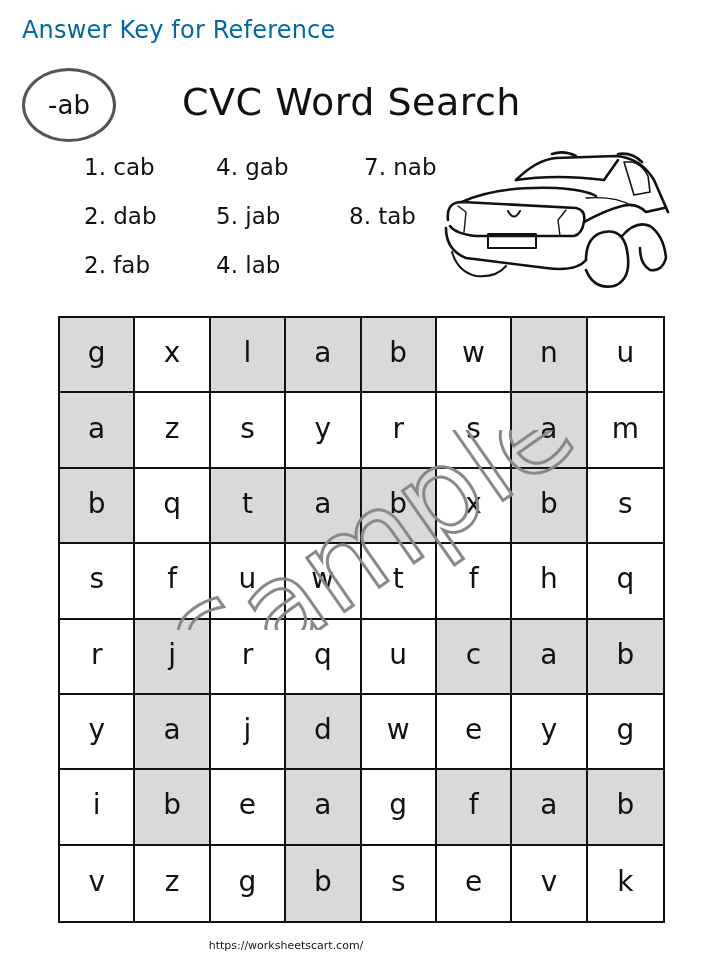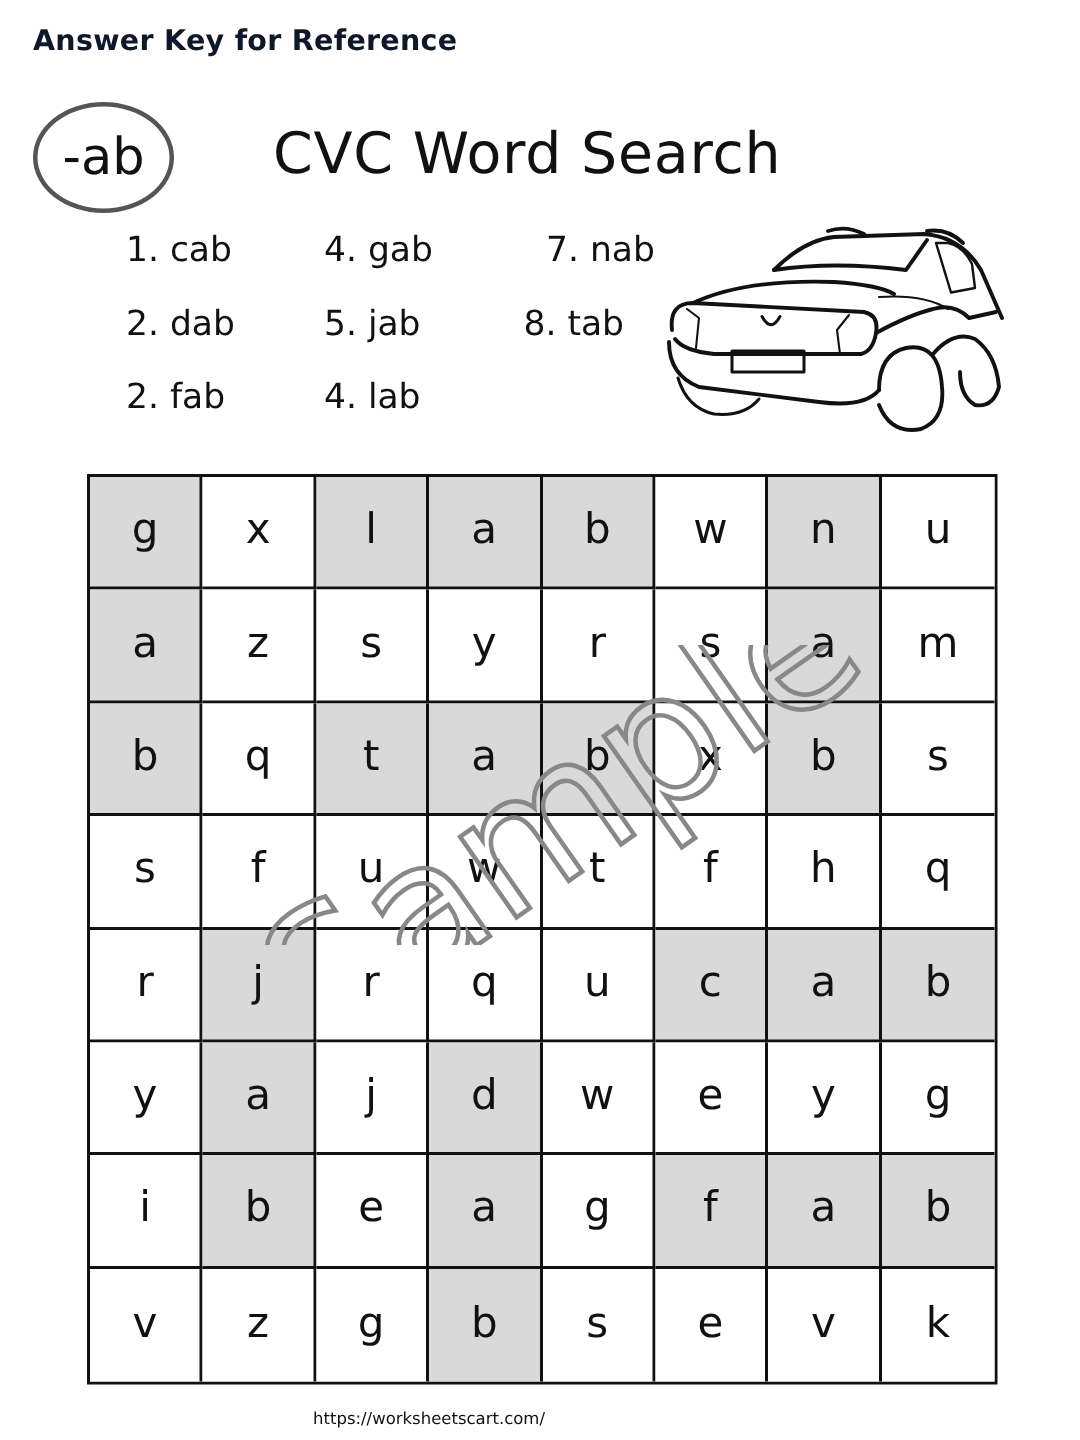--- a/index.html
+++ b/index.html
@@ -2,28 +2,28 @@
 <html><head>
   <meta charset="utf-8">
   <style>
     html, body { margin: 0; padding: 0; }
     body {
       width: 720px; height: 960px; background: #ffffff; position: relative;
       overflow: hidden; font-family: "DejaVu Sans", sans-serif; color: #111;
     }
     .answer-key {
       position: absolute; left: 22px; top: 16px;
-      font-family: "DejaVu Sans", sans-serif; font-weight: bold;
-      font-size: 19px; letter-spacing: 0.2px; color: #0f172a;
+      font-family: "DejaVu Sans", sans-serif; font-weight: normal;
+      font-size: 24px; letter-spacing: 0.2px; color: #0369a1;
     }
     .ending-oval {
       position: absolute; left: 22px; top: 68px; width: 94px; height: 74px;
       border: 3px solid #555; border-radius: 50%; box-sizing: border-box;
       display: flex; align-items: center; justify-content: center;
-      font-size: 34px; color: #111; font-family: "DejaVu Sans", sans-serif;
+      font-size: 26px; color: #111; font-family: "DejaVu Sans", sans-serif;
     }
     .title {
       position: absolute; left: 182px; top: 80px; font-size: 38px; color: #111;
       font-family: "DejaVu Sans", sans-serif; letter-spacing: 0.5px;
     }
     .word-list { position: absolute; left: 56px; top: 154px; width: 360px; height: 140px; }
     .word {
       position: absolute; font-size: 23px; color: #111; font-family: "DejaVu Sans", sans-serif;
       white-space: nowrap;
       margin-left: 28px;

